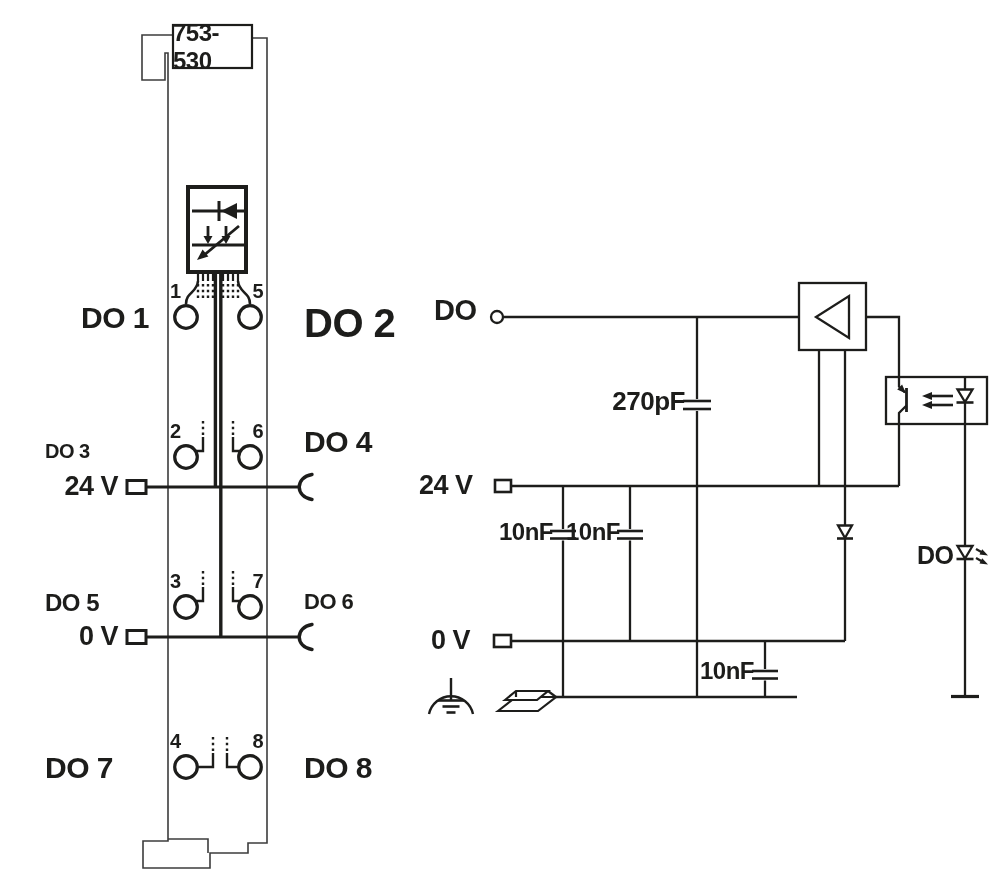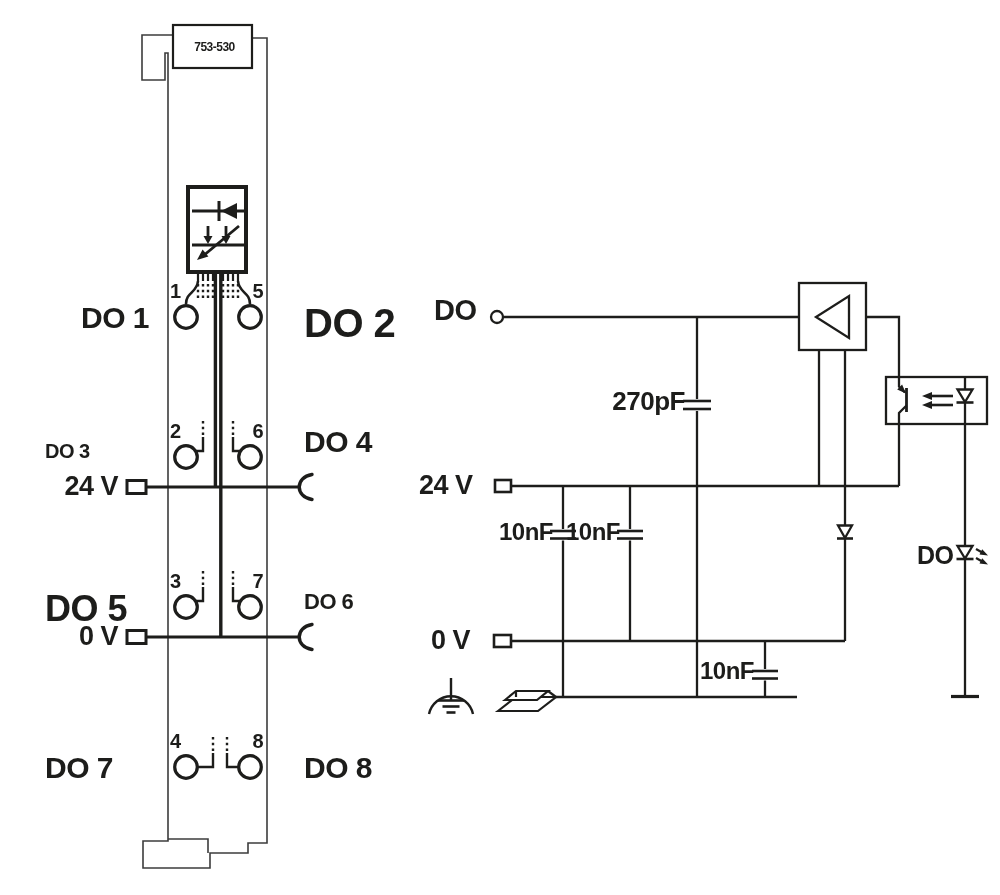--- a/index.html
+++ b/index.html
@@ -3,21 +3,21 @@
 <meta charset="utf-8">
 <style>
   html,body{margin:0;padding:0;background:#ffffff;}
   #canvas{position:relative;width:1000px;height:895px;background:#ffffff;overflow:hidden;
           font-family:"Liberation Sans", sans-serif;}
   #art{position:absolute;left:0;top:0;width:1000px;height:895px;}
   .lbl{position:absolute;font-weight:bold;color:#1d1d1b;white-space:nowrap;
        letter-spacing:-0.5px;line-height:1;}
   .pn-box{position:absolute;left:173px;top:25px;width:83px;height:43px;
           display:flex;align-items:center;justify-content:center;
-          font-weight:bold;color:#1d1d1b;font-size:12px;letter-spacing:-0.5px;}
+          font-weight:bold;color:#1d1d1b;font-size:24px;letter-spacing:-0.5px;}
   .ra{text-align:right;}
 </style>
 </head>
 <body>
 
 <div id="canvas">
 
   <svg id="art" viewBox="0 0 1000 895">
 
     <g stroke="#3c3c3c" stroke-width="1.6" fill="none">
@@ -206,21 +206,21 @@
       </g>
     </g>
   </svg>
 
   <div class="pn-box">753-530</div>
 
   <div class="lbl" style="left:45px;top:303px;font-size:30px;margin-left:36px;">DO 1</div>
   <div class="lbl" style="left:304px;top:303px;font-size:40px;">DO 2</div>
   <div class="lbl" style="left:45px;top:441px;font-size:20px;">DO 3</div>
   <div class="lbl" style="left:304px;top:427px;font-size:30px;">DO 4</div>
-  <div class="lbl" style="left:45px;top:591px;font-size:36px;">DO 5</div>
+  <div class="lbl" style="left:45px;top:591px;font-size:24px;">DO 5</div>
   <div class="lbl" style="left:304px;top:591px;font-size:22px;text-align:right;">DO 6</div>
   <div class="lbl" style="left:45px;top:753px;font-size:30px;text-align:right;">DO 7</div>
   <div class="lbl" style="left:304px;top:753px;font-size:30px;">DO 8</div>
 
   <div class="lbl" style="left:170px;top:281px;font-size:20px;">1</div>
   <div class="lbl ra" style="left:248px;top:281px;width:15px;font-size:20px;">5</div>
   <div class="lbl" style="left:170px;top:421px;font-size:20px;">2</div>
   <div class="lbl ra" style="left:248px;top:421px;width:15px;font-size:20px;">6</div>
   <div class="lbl" style="left:170px;top:571px;font-size:20px;">3</div>
   <div class="lbl ra" style="left:248px;top:571px;width:15px;font-size:20px;">7</div>

